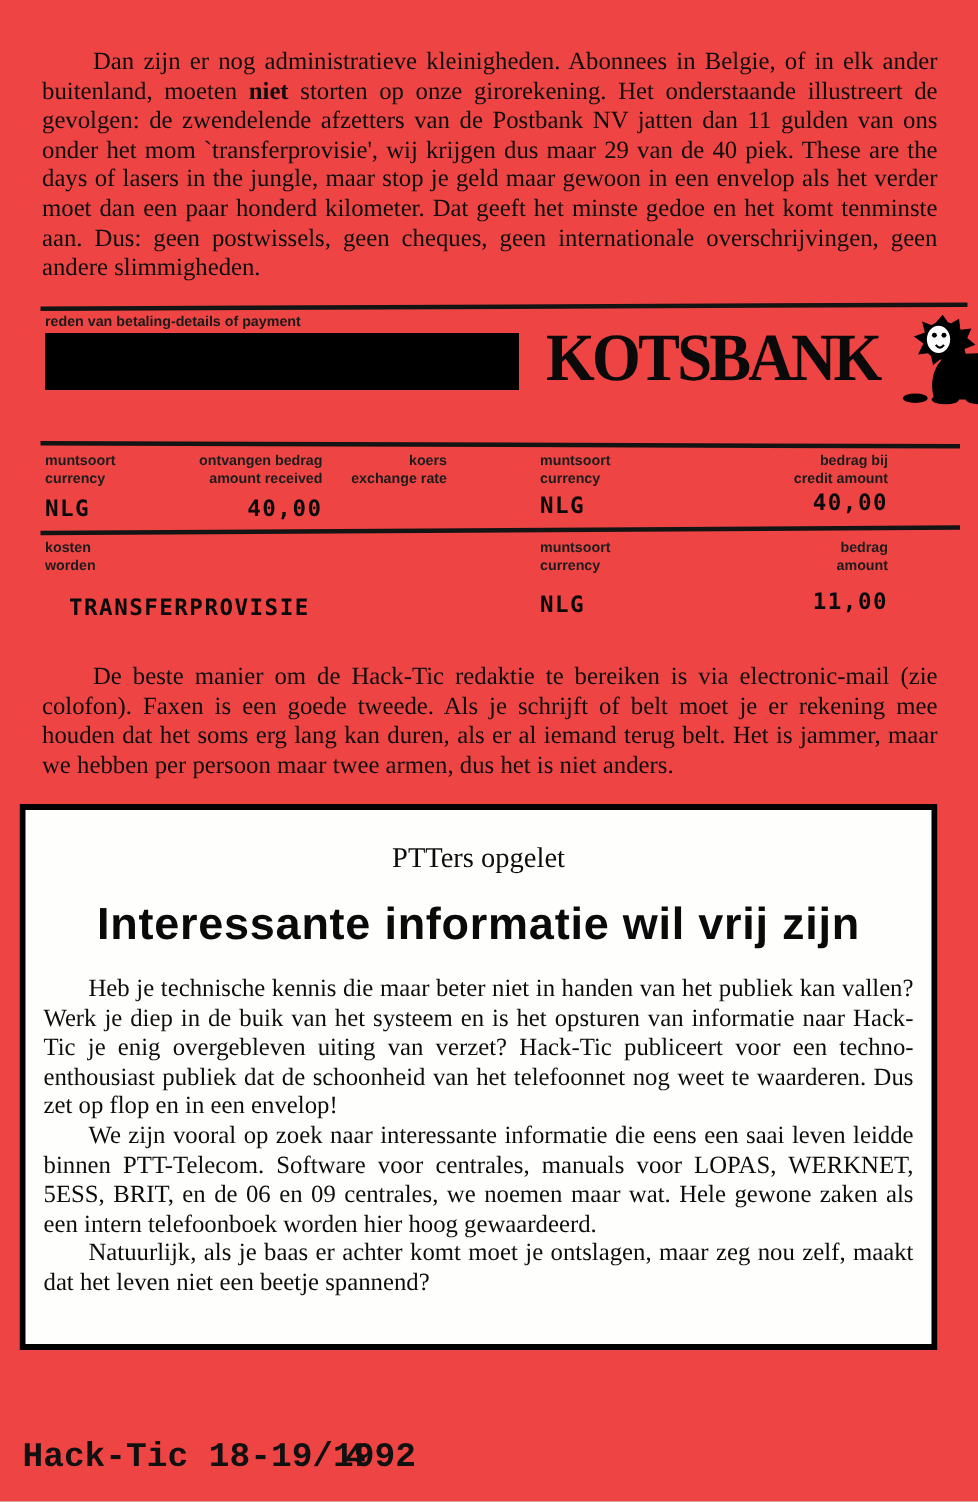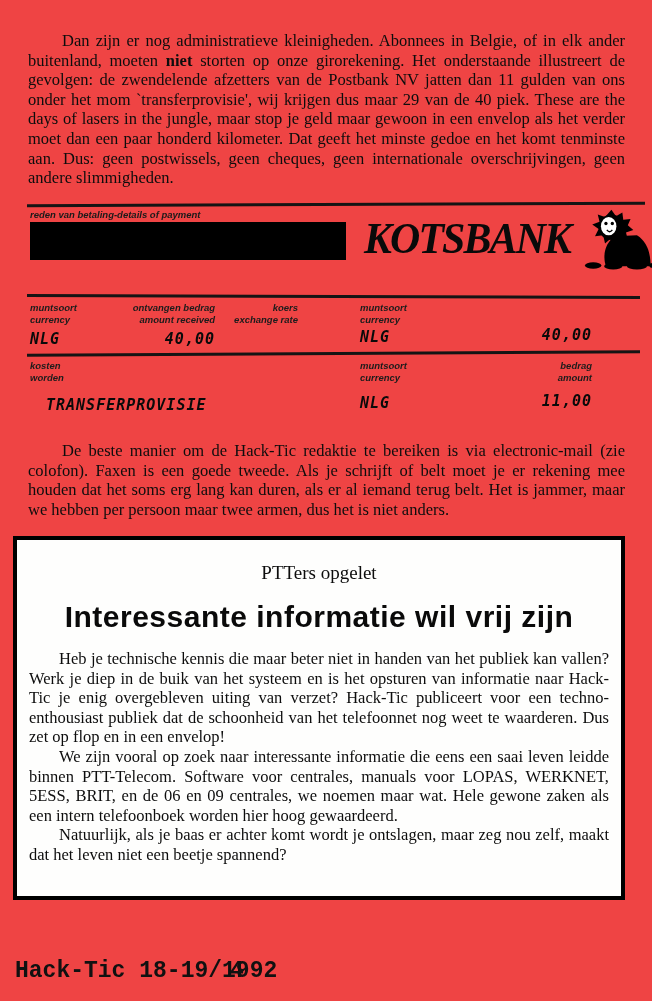--- a/index.html
+++ b/index.html
@@ -10,21 +10,21 @@
     font-family:"Liberation Serif", serif;
   }
   .body-par {
     position:absolute; left:28px; width:597px;
     font-size:16.5px; line-height:19.6px; text-align:justify;
     text-indent:34px; color:#0d0d0d;
   }
   .body-par b { font-weight:bold; }
 
   
-  .receipt { position:absolute; left:0; top:202px; width:652px; height:240px;font-style:italic; }
+  .receipt { position:absolute; left:0; top:202px; width:652px; height:240px; }
   .rule { position:absolute; background:#141414; }
   .rule-top    { left:27px; width:618px; top:1px;  height:3px; transform:rotate(-0.25deg); }
   .rule-mid    { left:27px; width:613px; top:93px; height:3px; transform:rotate(0.2deg); }
   .rule-low    { left:27px; width:613px; top:150px; height:3px; transform:rotate(-0.35deg); }
   .receipt-label {
     position:absolute; left:30px; top:7px;
     font-family:"Liberation Sans", sans-serif; font-size:9.5px; font-weight:bold; color:#1a1a1a;
   }
   .redacted-bar { position:absolute; left:30px; top:20px; width:316px; height:38px; background:#000; }
   .bank-logo { position:absolute; left:364px; top:10px; display:flex; align-items:flex-start; }
@@ -114,20 +114,24 @@
       <div>amount received</div>
     </div>
     <div class="hcell right" style="left:215px; width:83px; top:100px">
       <div>koers</div>
       <div>exchange rate</div>
     </div>
     <div class="hcell" style="left:360px; top:100px">
       <div>muntsoort</div>
       <div>currency</div>
     </div>
+    <div class="hcell right" style="left:440px; width:152px; top:100px">
+      <div>bedrag bij</div>
+      <div>credit amount</div>
+    </div>
 
     <div class="vcell" style="left:30px; top:128px">NLG</div>
     <div class="vcell right" style="left:110px; width:105px; top:128px">40,00</div>
     <div class="vcell" style="left:360px; top:126px">NLG</div>
     <div class="vcell right" style="left:440px; width:152px; top:124px">40,00</div>
 
     <div class="rule rule-low"></div>
 
     <div class="hcell" style="left:30px; top:158px">
       <div>kosten</div>
@@ -147,21 +151,21 @@
     <div class="vcell right" style="left:440px; width:152px; top:190px">11,00</div>
   </div>
 
   <p class="body-par" style="top:441px">De beste manier om de Hack-Tic redaktie te bereiken is via electronic-mail (zie colofon). Faxen is een goede tweede. Als je schrijft of belt moet je er rekening mee houden dat het soms erg lang kan duren, als er al iemand terug belt. Het is jammer, maar we hebben per persoon maar twee armen, dus het is niet anders.</p>
 
   <div class="notice">
     <div class="kicker">PTTers opgelet</div>
     <div class="box-title">Interessante informatie wil vrij zijn</div>
     <p class="box-par">Heb je technische kennis die maar beter niet in handen van het publiek kan vallen? Werk je diep in de buik van het systeem en is het opsturen van informatie naar Hack-Tic je enig overgebleven uiting van verzet? Hack-Tic publiceert voor een techno-enthousiast publiek dat de schoonheid van het telefoonnet nog weet te waarderen. Dus zet op flop en in een envelop!</p>
     <p class="box-par">We zijn vooral op zoek naar interessante informatie die eens een saai leven leidde binnen PTT-Telecom. Software voor centrales, manuals voor LOPAS, WERKNET, 5ESS, BRIT, en de 06 en 09 centrales, we noemen maar wat. Hele gewone zaken als een intern telefoonboek worden hier hoog gewaardeerd.</p>
-    <p class="box-par">Natuurlijk, als je baas er achter komt wordt je ontslagen, maar zeg nou zelf, maakt dat het leven niet een beetje spannend?</p>
+    <p class="box-par">Natuurlijk, als je baas er achter komt moet je ontslagen, maar zeg nou zelf, maakt dat het leven niet een beetje spannend?</p>
   </div>
 
   <div class="page-footer">
     <span class="footer-issue">Hack-Tic 18-19/1992</span>
     <span class="footer-page">4</span>
   </div>
 
 </div>
 
 </body></html>

